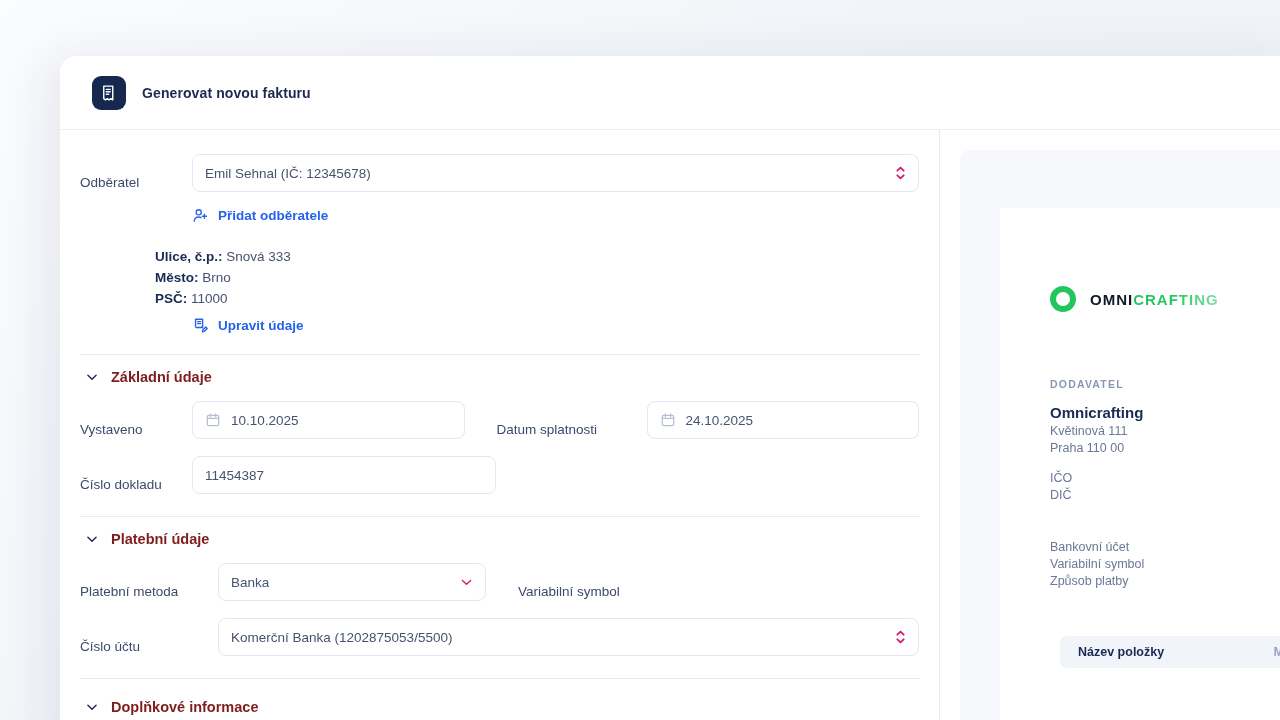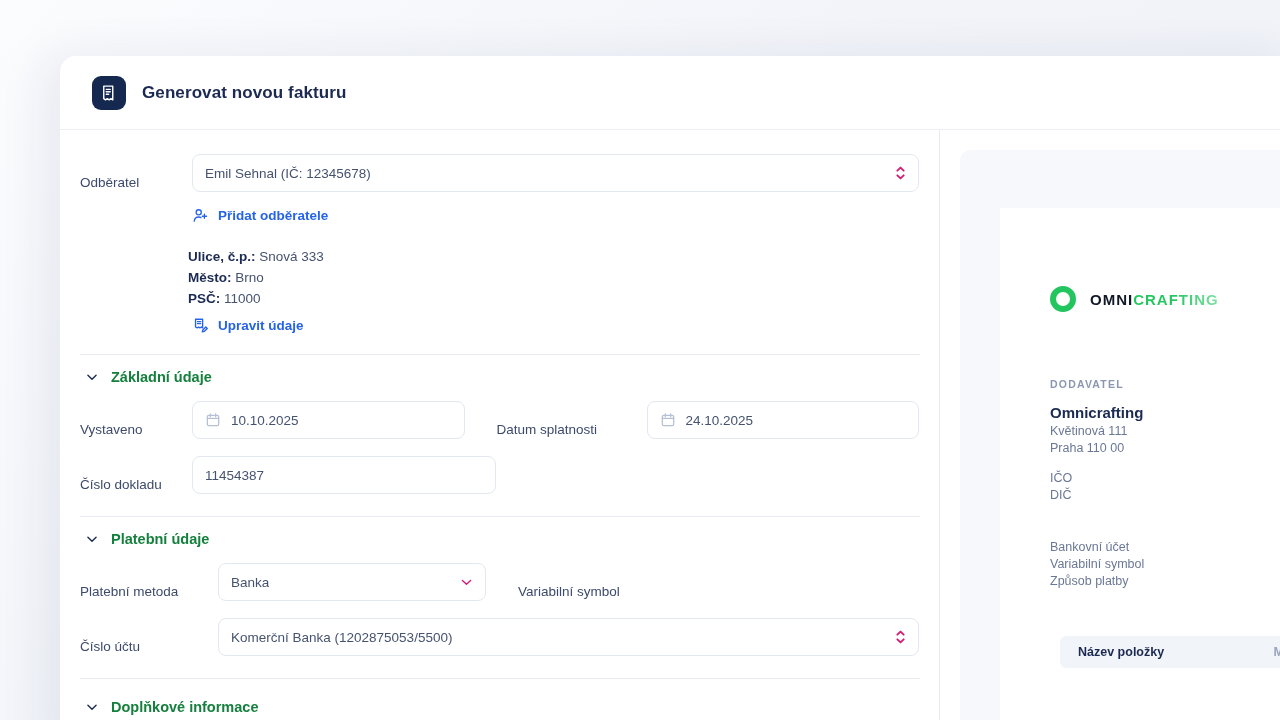--- a/index.html
+++ b/index.html
@@ -55,21 +55,21 @@
     border-radius: 9px;
     background: #142850;
     display: flex;
     align-items: center;
     justify-content: center;
     flex: 0 0 34px;
   }
 
   .header-title {
     margin-left: 16px;
-    font-size: 17px;
+    font-size: 14px;
     font-weight: bold;
     color: #1b2a52;
     letter-spacing: 0.1px;
   }
 
   
   .modal-body {
     flex: 1;
     display: flex;
     min-height: 0;
@@ -159,21 +159,21 @@
     font-size: 13.5px;
     font-weight: bold;
     cursor: pointer;
   }
   .link .ico { margin-right: 9px; line-height: 0; display: inline-flex; }
 
   .link-row { margin-left: 112px; margin-top: -2px; margin-bottom: 12px; }
 
   
   .detail-block {
-    margin-left: 108px;
+    margin-left: 75px;
     margin-top: 18px;
     margin-bottom: 10px;
     font-size: 13.5px;
     color: #46536f;
     line-height: 21px;
   }
   .detail-block b { color: #1b2a52; }
 
   
   .divider {
@@ -182,21 +182,21 @@
     margin: 16px 0 0 0;
     width: 840px;
   }
 
   .section-head {
     display: flex;
     align-items: center;
     margin: 14px 0 16px 5px;
     font-size: 14.5px;
     font-weight: bold;
-    color: #15803d;
+    color: #7f1d1d;
     cursor: pointer;
   }
   .section-head .chev { margin-right: 12px; line-height: 0; color: #1b2a52; }
 
   
   .preview-frame {
     width: 100%;
     height: 100%;
     background: #f6f8fb;
     border-radius: 10px 0 0 0;

